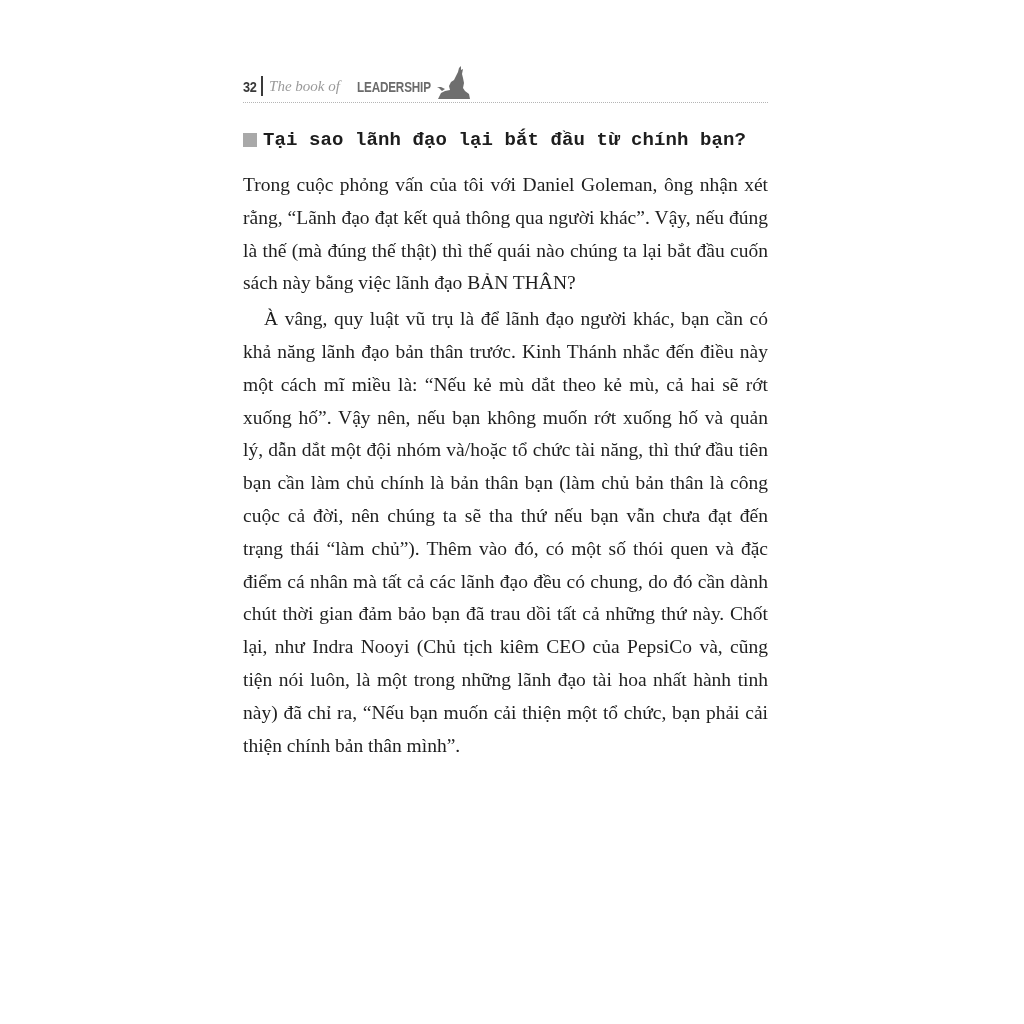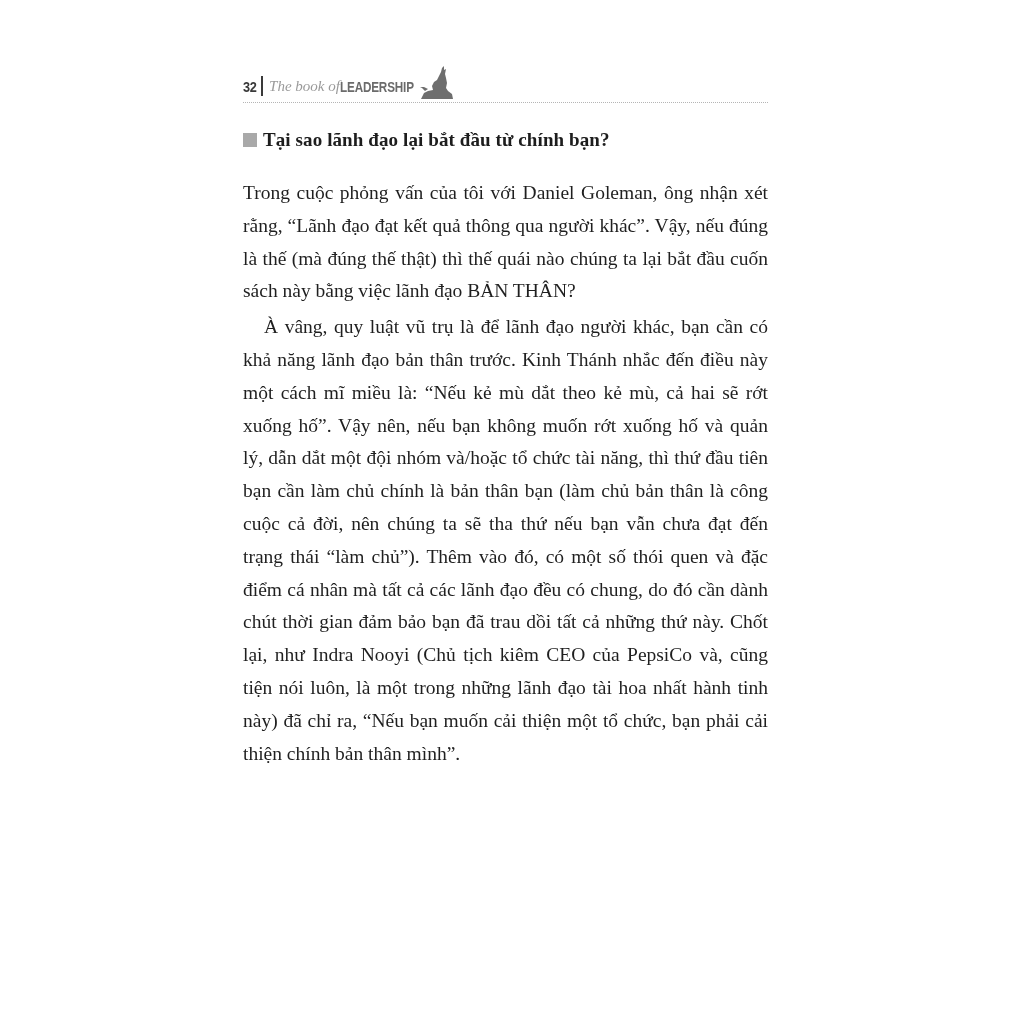--- a/index.html
+++ b/index.html
@@ -45,21 +45,21 @@
       align-self: flex-end;
       margin-bottom: 4px;
     }
     .book-title {
       font-family: "Liberation Serif", serif;
       font-style: italic;
       font-size: 15px;
       color: #9a9a9a;
       line-height: 1;
       padding-bottom: 6px;
-      margin-right: 0;
+      margin-right: 17px;
       text-align: center;
     }
     .book-title-strong {
       font-family: "Liberation Sans", sans-serif;
       font-weight: bold;
       font-size: 15px;
       color: #6b6b6b;
       line-height: 1;
       padding-bottom: 6px;
       transform: scaleX(0.78);
@@ -97,42 +97,42 @@
       flex: 0 0 auto;
     }
     .body-text {
       font-family: "Liberation Serif", serif;
       font-size: 19.5px;
       color: #1f1f1f;
       line-height: 32.8px;
       text-align: justify;
       margin: 0;
     }
-    .p1 { margin-top: 26px; }
+    .p1 { margin-top: 18px; }
     .p-indent { text-indent: 21px; margin-top: 3px; }
     .p-last { font-size: 18.3px; letter-spacing: -0.3px; }
   </style>
 </head>
 <body>
 
 <div class="page">
 
   <div class="running-head">
     <span class="page-num">32</span>
     <span class="head-sep"></span>
     <span class="book-title">The book of</span>
     <span class="book-title-strong">LEADERSHIP</span>
     <svg class="wolf" viewBox="0 0 34 34" xmlns="http://www.w3.org/2000/svg">
       <path fill="#6e6e6e" d="M2 33 L5 27 L9 25 L14 24 L13 20 L15 16 L18 14 L20 10 L22 6 L23 2 L25 0 L25 4 L27 3 L26 8 L27 12 L28 17 L27 22 L29 25 L33 28 L34 33 Z"></path>
       <path fill="#6e6e6e" d="M6 25 L3 22 L1 21 L5 21 L9 23 Z"></path>
     </svg>
   </div>
   <div class="dotted-rule"></div>
 
-  <h2 class="section-heading" style="margin-bottom:0;">
+  <h2 class="section-heading" style="margin-bottom:0;font-family:Liberation Mono, monospace;">
     <span class="heading-square"></span>
     <span>Tại sao lãnh đạo lại bắt đầu từ chính bạn?</span>
   </h2>
 
   <p class="body-text p1">Trong cuộc phỏng vấn của tôi với Daniel Goleman, ông nhận xét rằng, “Lãnh đạo đạt kết quả thông qua người khác”. Vậy, nếu đúng là thế (mà đúng thế thật) thì thế quái nào chúng ta lại bắt đầu cuốn sách này bằng việc lãnh đạo BẢN THÂN?</p>
   <p class="body-text p-indent">À vâng, quy luật vũ trụ là để lãnh đạo người khác, bạn cần có khả năng lãnh đạo bản thân trước. Kinh Thánh nhắc đến điều này một cách mĩ miều là: “Nếu kẻ mù dắt theo kẻ mù, cả hai sẽ rớt xuống hố”. Vậy nên, nếu bạn không muốn rớt xuống hố và quản lý, dẫn dắt một đội nhóm và/hoặc tổ chức tài năng, thì thứ đầu tiên bạn cần làm chủ chính là bản thân bạn (làm chủ bản thân là công cuộc cả đời, nên chúng ta sẽ tha thứ nếu bạn vẫn chưa đạt đến trạng thái “làm chủ”). Thêm vào đó, có một số thói quen và đặc điểm cá nhân mà tất cả các lãnh đạo đều có chung, do đó cần dành chút thời gian đảm bảo bạn đã trau dồi tất cả những thứ này. Chốt lại, như Indra Nooyi (Chủ tịch kiêm CEO của PepsiCo và, cũng tiện nói luôn, là một trong những lãnh đạo tài hoa nhất hành tinh này) đã chỉ ra, “Nếu bạn muốn cải thiện một tổ chức, bạn phải cải thiện chính bản thân mình”.</p>
 
 </div>
 
 </body></html>

